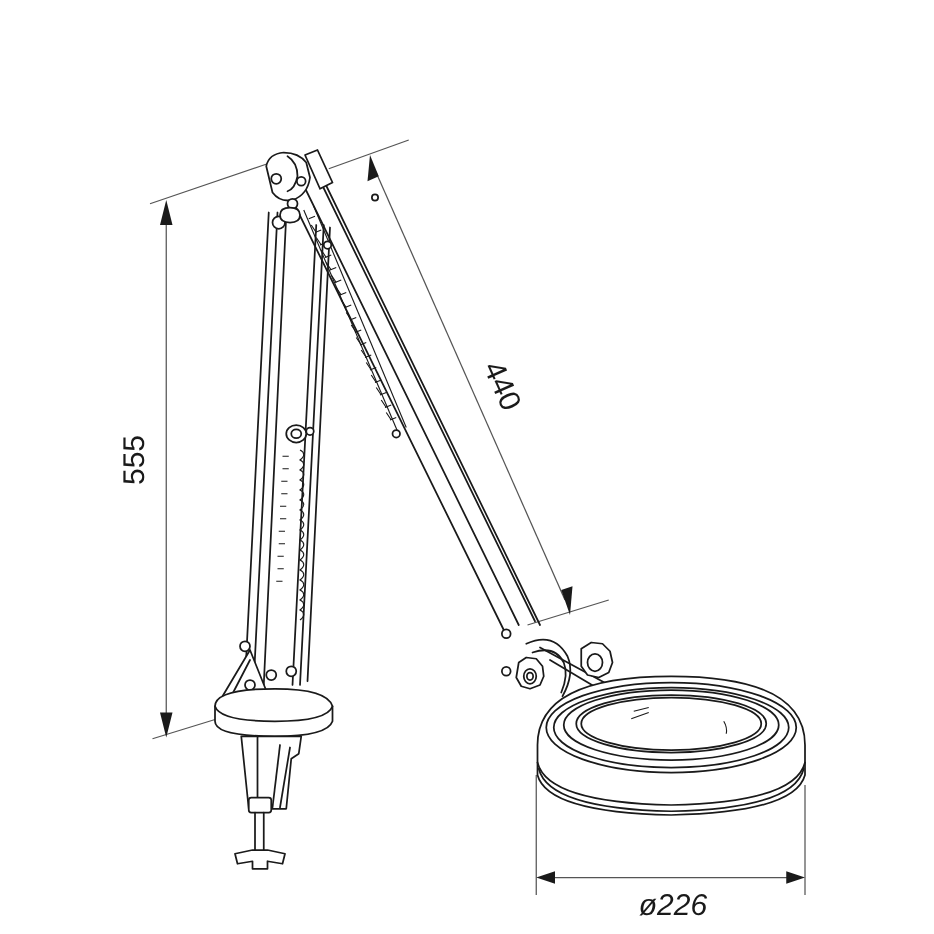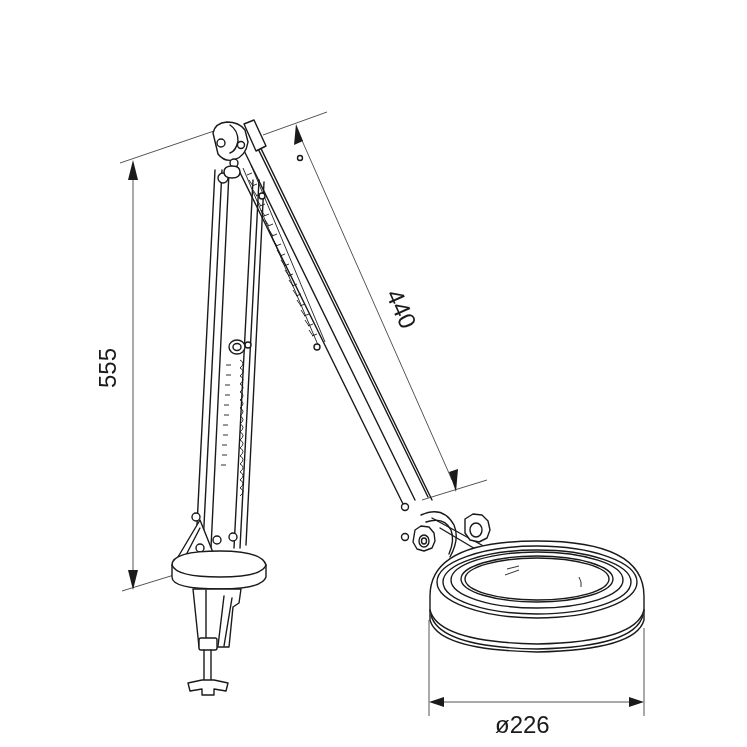--- a/index.html
+++ b/index.html
@@ -140,13 +140,13 @@
     <ellipse class="ln" cx="537" cy="579" rx="72" ry="21"></ellipse>
 
     <path class="thin" d="M507,569 l12,-3 M505,575 l14,-5"></path>
     <path class="thin" d="M579,577 q3,5 2,10"></path>
   </g>
 
 </svg>
 
 <div class="dim-label" style="left:88px; top:356px; transform: rotate(-90deg); transform-origin: center;">555</div>
 <div class="dim-label" style="left:381px; top:297px; transform: rotate(66deg); transform-origin: center;">440</div>
-<div class="dim-label" style="left:495px; top:713px;">ø226</div>
+<div class="dim-label" style="left:511px; top:713px;font-style:italic;">ø226</div>
 
 </body></html>

